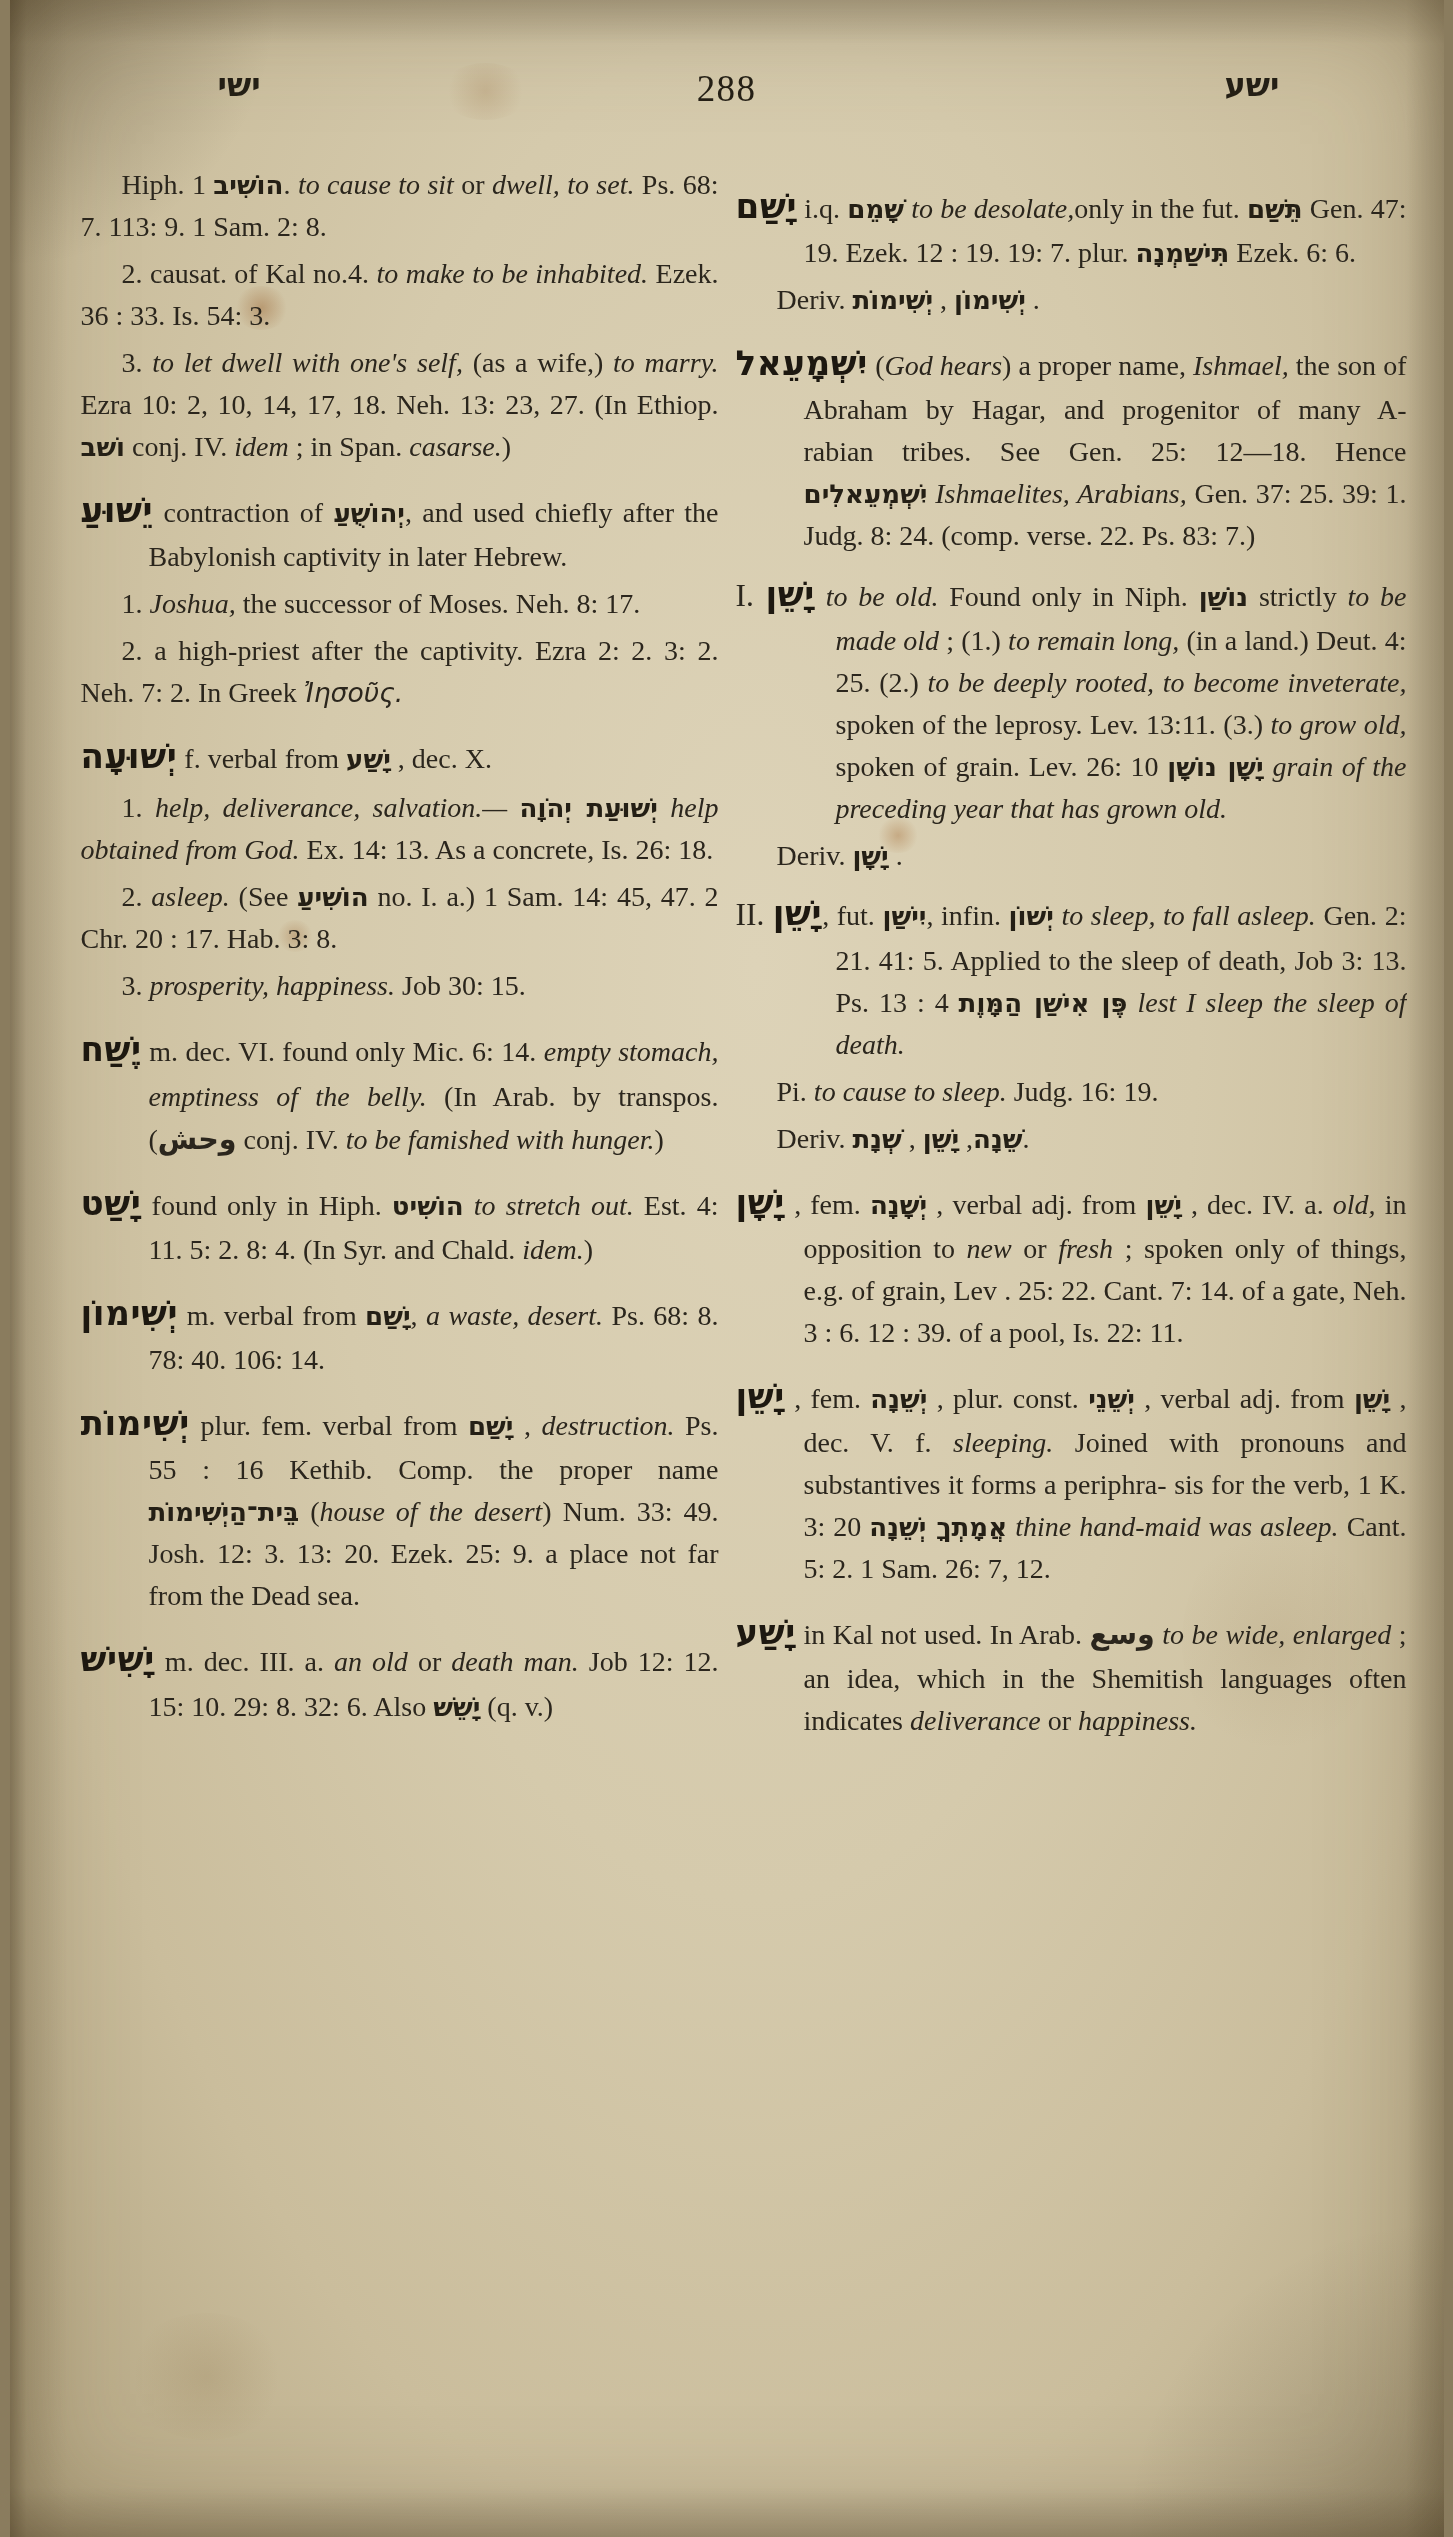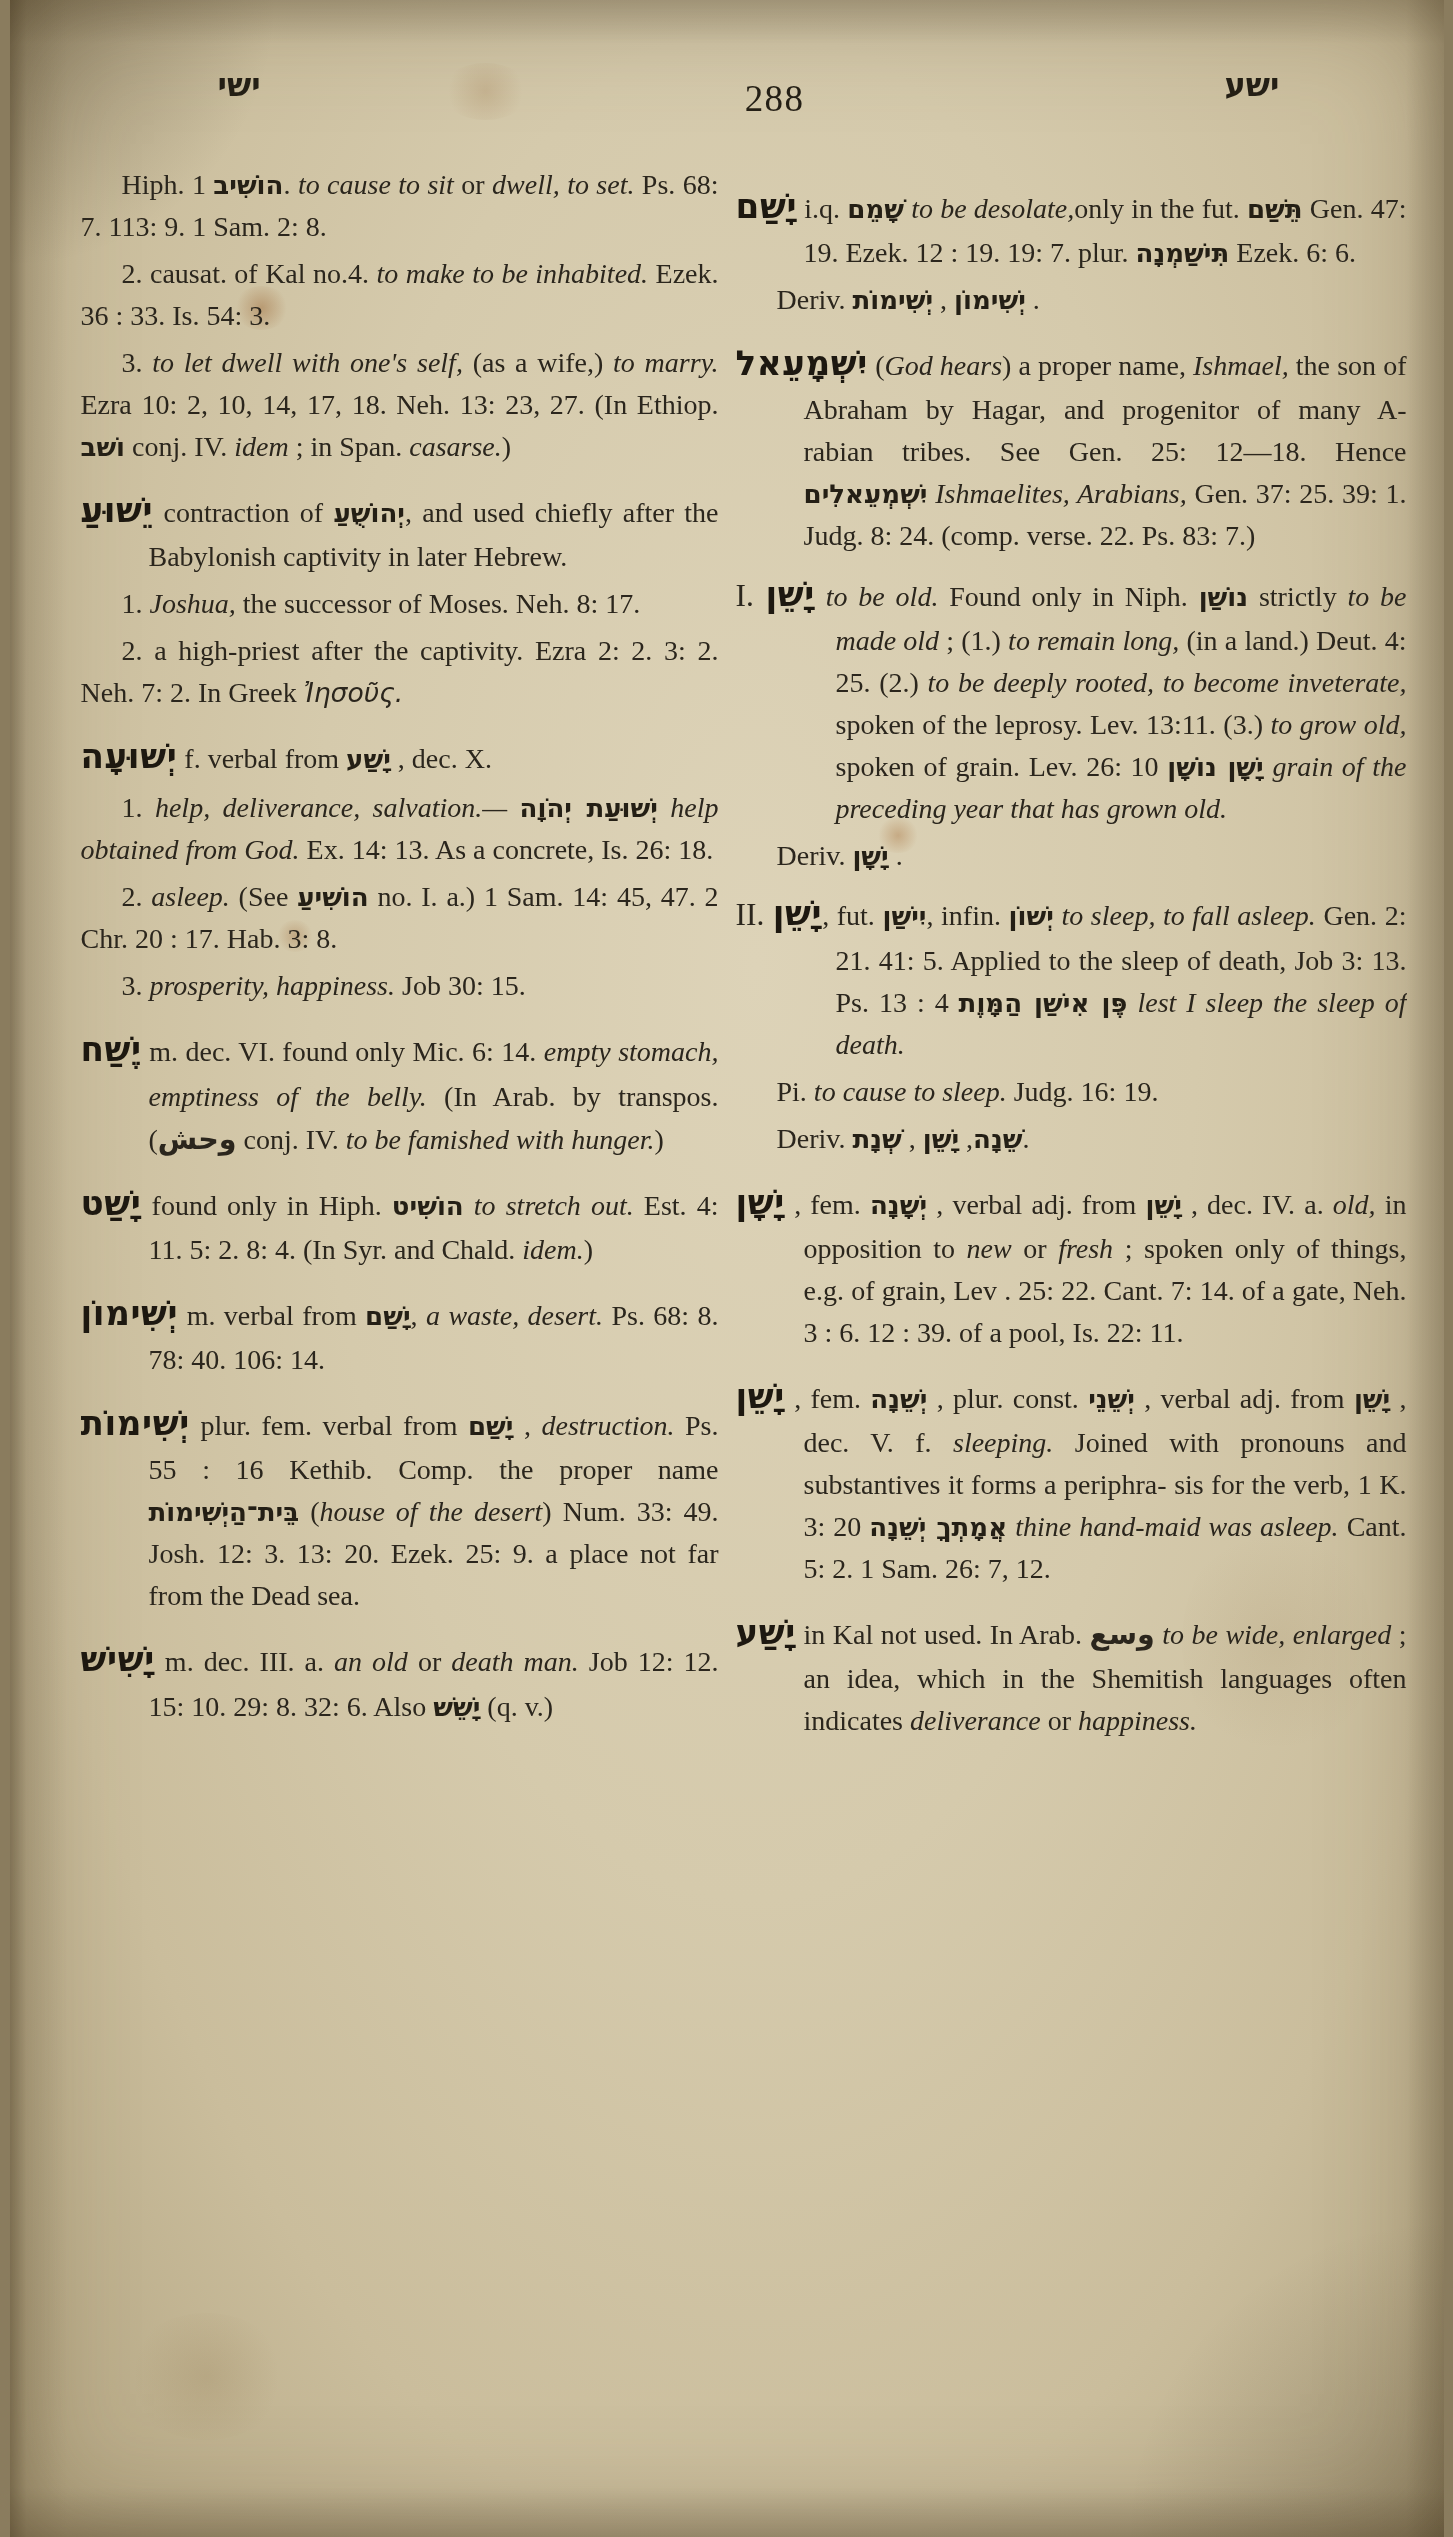--- a/index.html
+++ b/index.html
@@ -40,22 +40,22 @@
 
   .header{position:absolute;top:61px;left:0;right:0;height:70px;}
   .hdr-he{
     position:absolute;top:5px;
     font-family:"DejaVu Sans", sans-serif;
     font-weight:700;font-size:32px;color:#241f15;
   }
   .hdr-he.left{left:208px;}
   .hdr-he.right{right:164px;}
   .hdr-num{
-    position:absolute;left:50%;transform:translateX(-50%);top:16px;
-    font-size:37px;letter-spacing:1.3px;color:#241f15;margin-left:48px;
+    position:absolute;left:50%;transform:translateX(-50%);top:6px;
+    font-size:37px;letter-spacing:1.3px;color:#241f15;
   }
 
   .columns{
     position:absolute;top:164px;left:71px;right:37px;bottom:25px;
     display:flex;gap:17px;overflow:hidden;
   }
   .col{overflow:hidden;}
   .col-left{width:638px;flex:none;}
   .col-right{flex:1;}
 

